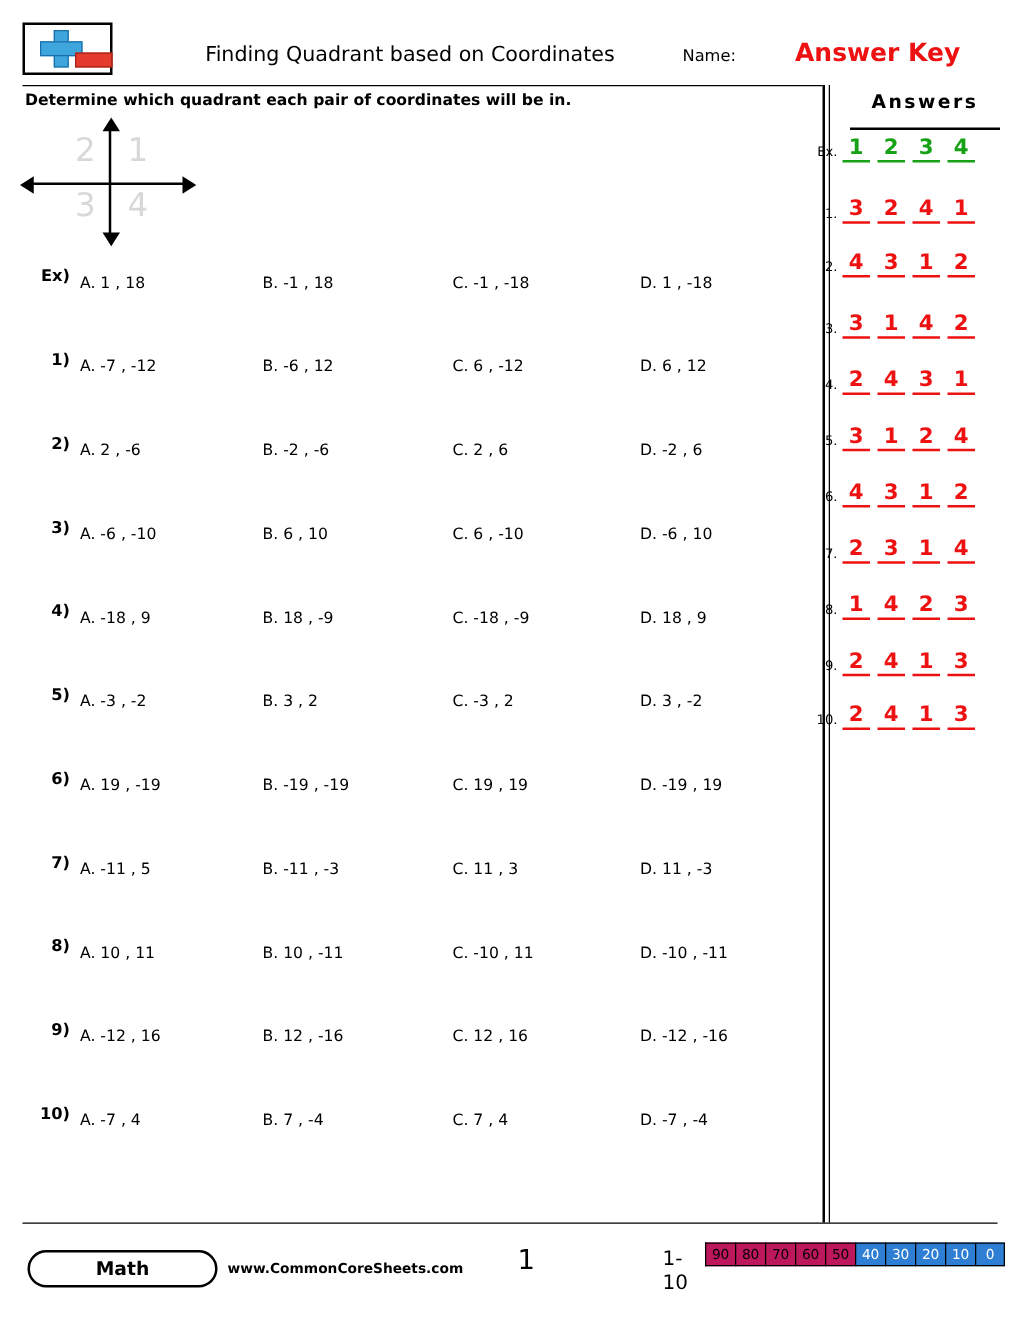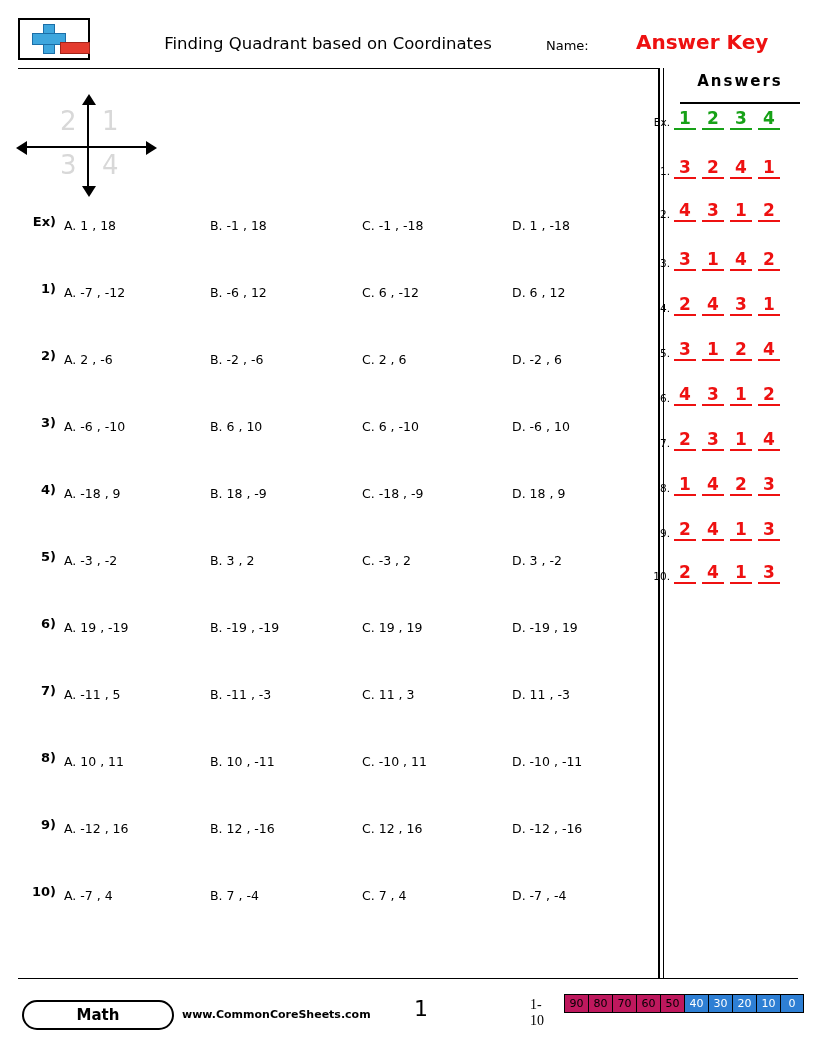--- a/index.html
+++ b/index.html
@@ -300,23 +300,22 @@
   }
   .scale {
     position: absolute;
     left: 530px; top: 994px;
     height: 20px;
     font-size: 11px;
   }
   .scale-label {
     position: absolute;
     left: 0; top: 3px;
-    font-size: 14px;
-    color: #000;
-    font-family: Liberation Serif, serif;
+    font-size: 16px;
+    color: #000;
   }
   .scale-cells {
     position: absolute;
     left: 34px; top: 0;
     height: 19px;
     display: flex;
   }
   .scale-cell {
     width: 24px;
     height: 19px;
@@ -348,20 +347,21 @@
       </div>
       <div class="logo-red"></div>
     </div>
     <div class="title">Finding Quadrant based on Coordinates</div>
     <div class="name-label">Name:</div>
     <div class="answer-key">Answer Key</div>
   </div>
 
   <div class="hr-top"></div>
 
+  <div class="instructions">Determine which quadrant each pair of coordinates will be in.</div>
 
   <div class="quad">
     <div class="axis-v"></div>
     <div class="axis-h"></div>
     <div class="arrow arrow-up"></div>
     <div class="arrow arrow-down"></div>
     <div class="arrow arrow-left"></div>
     <div class="arrow arrow-right"></div>
     <div class="qnum q2">2</div>
     <div class="qnum q1">1</div>

